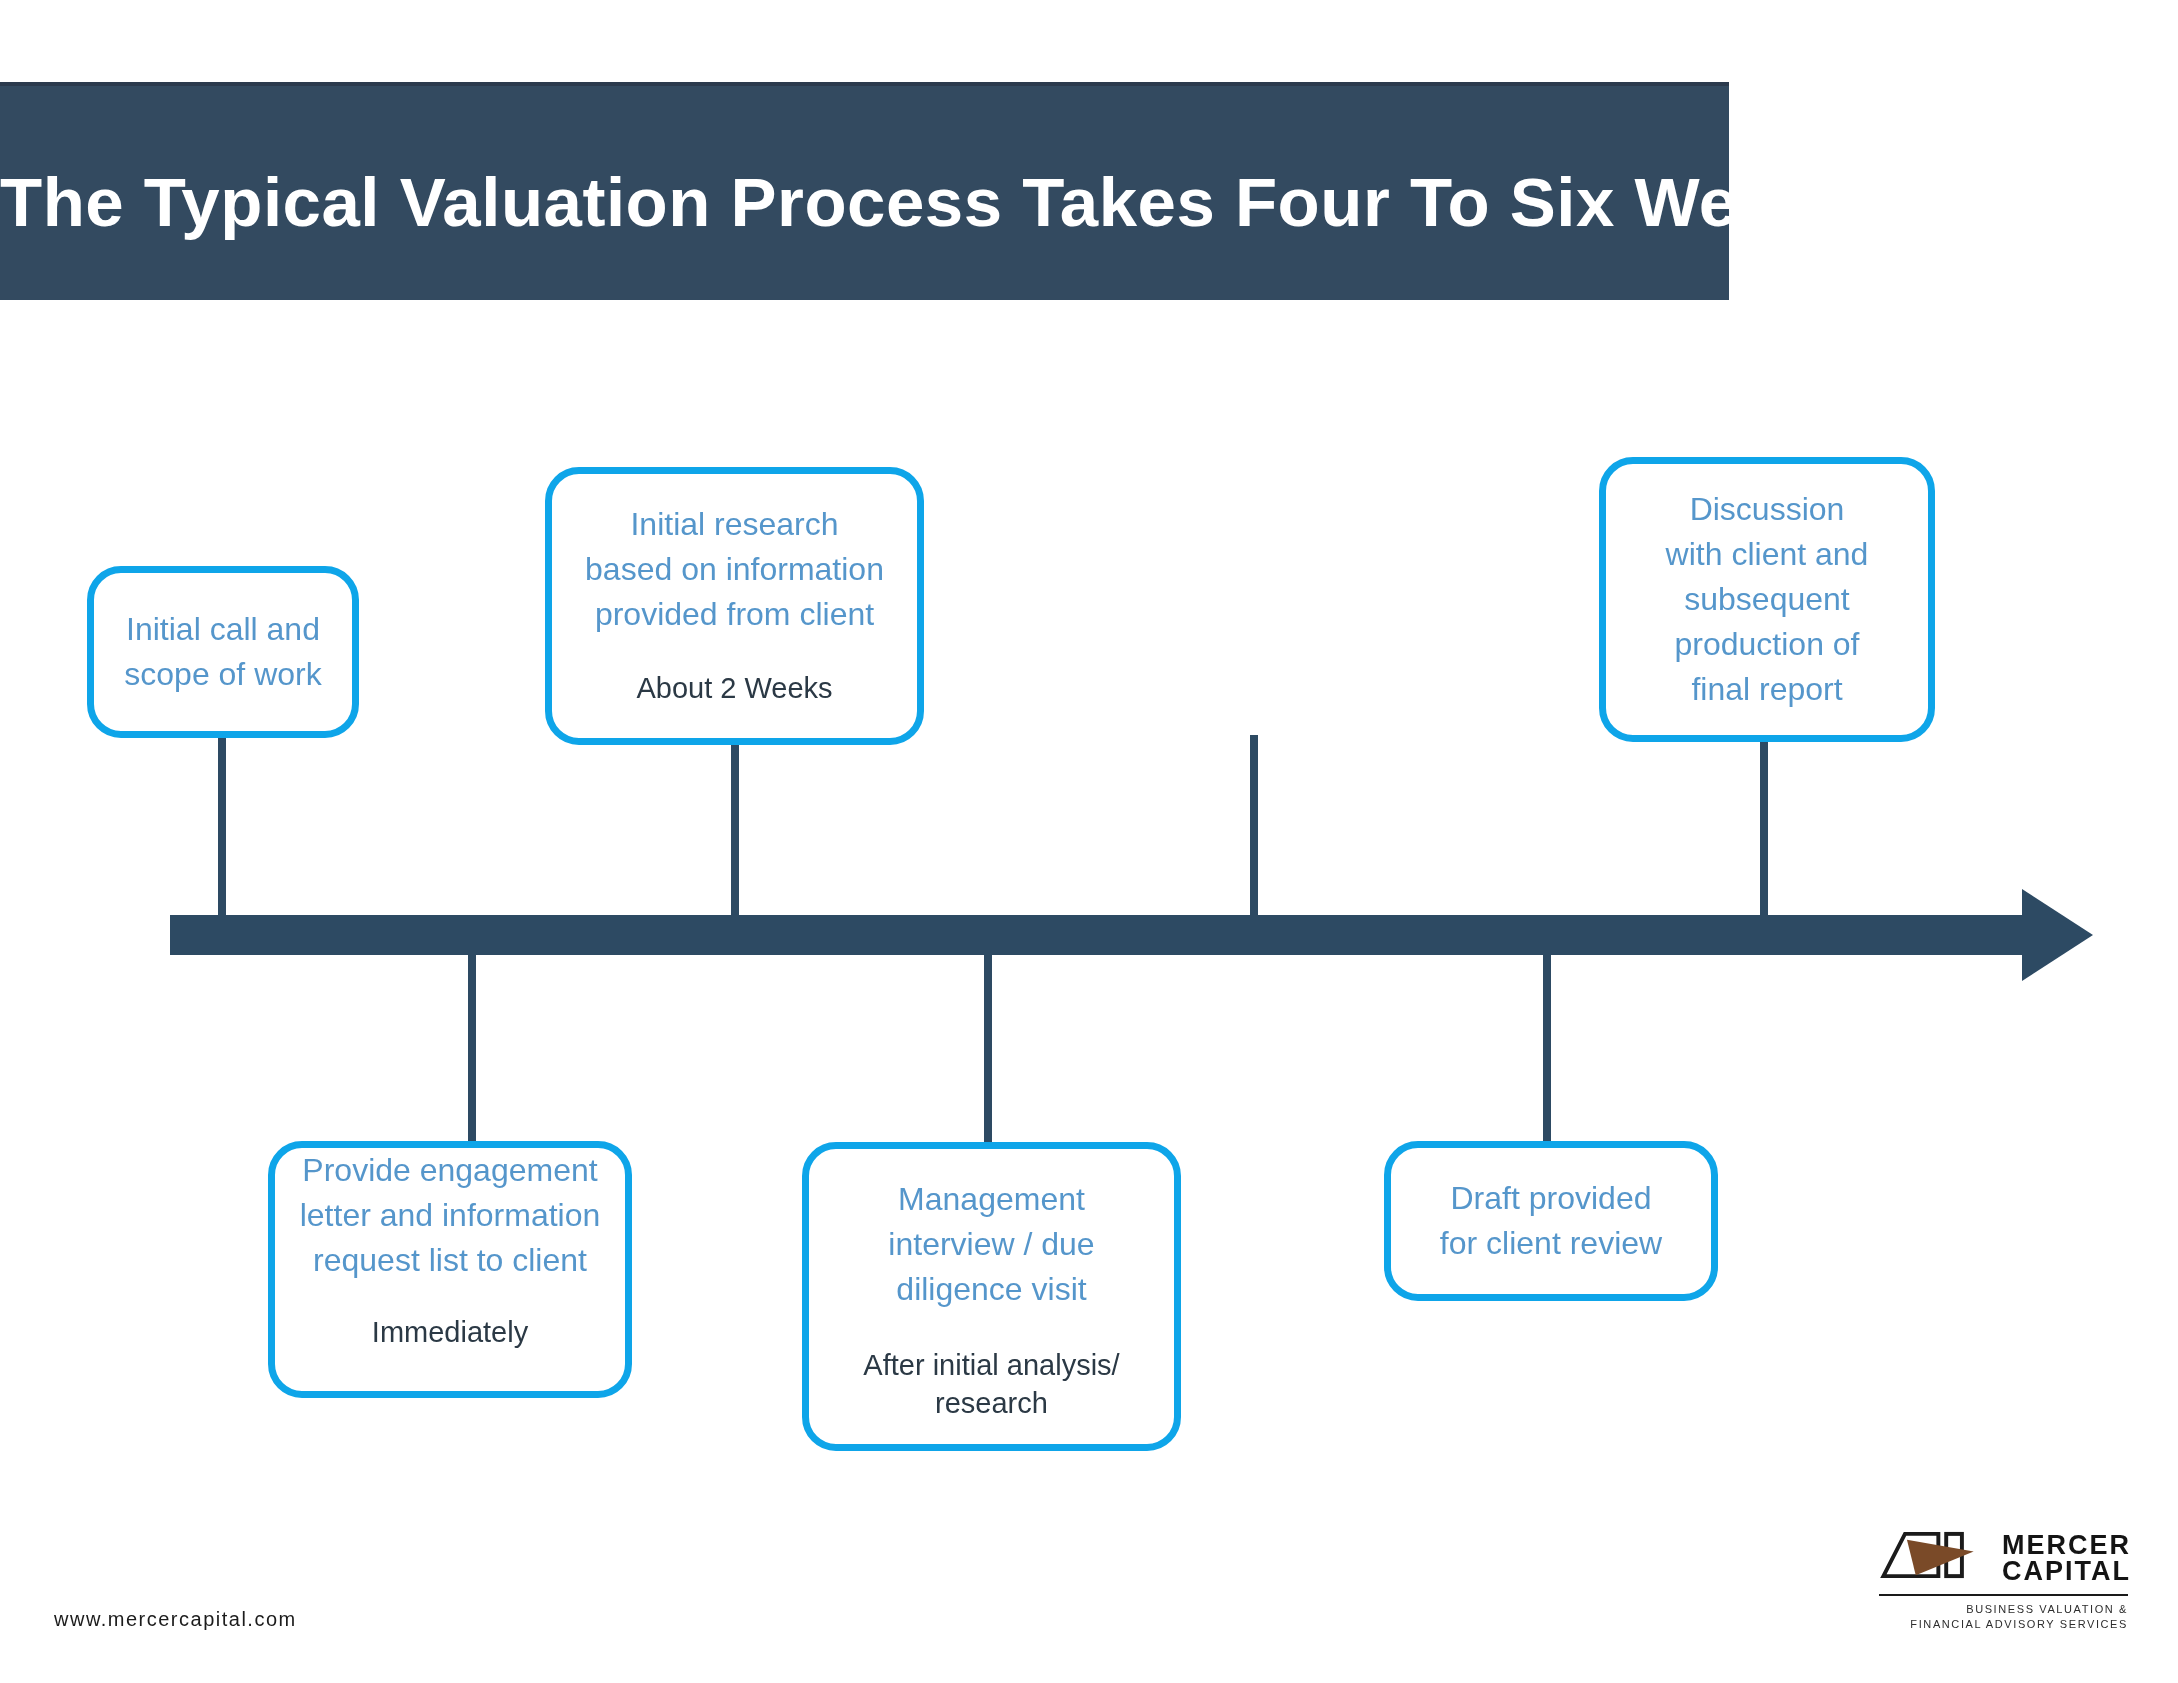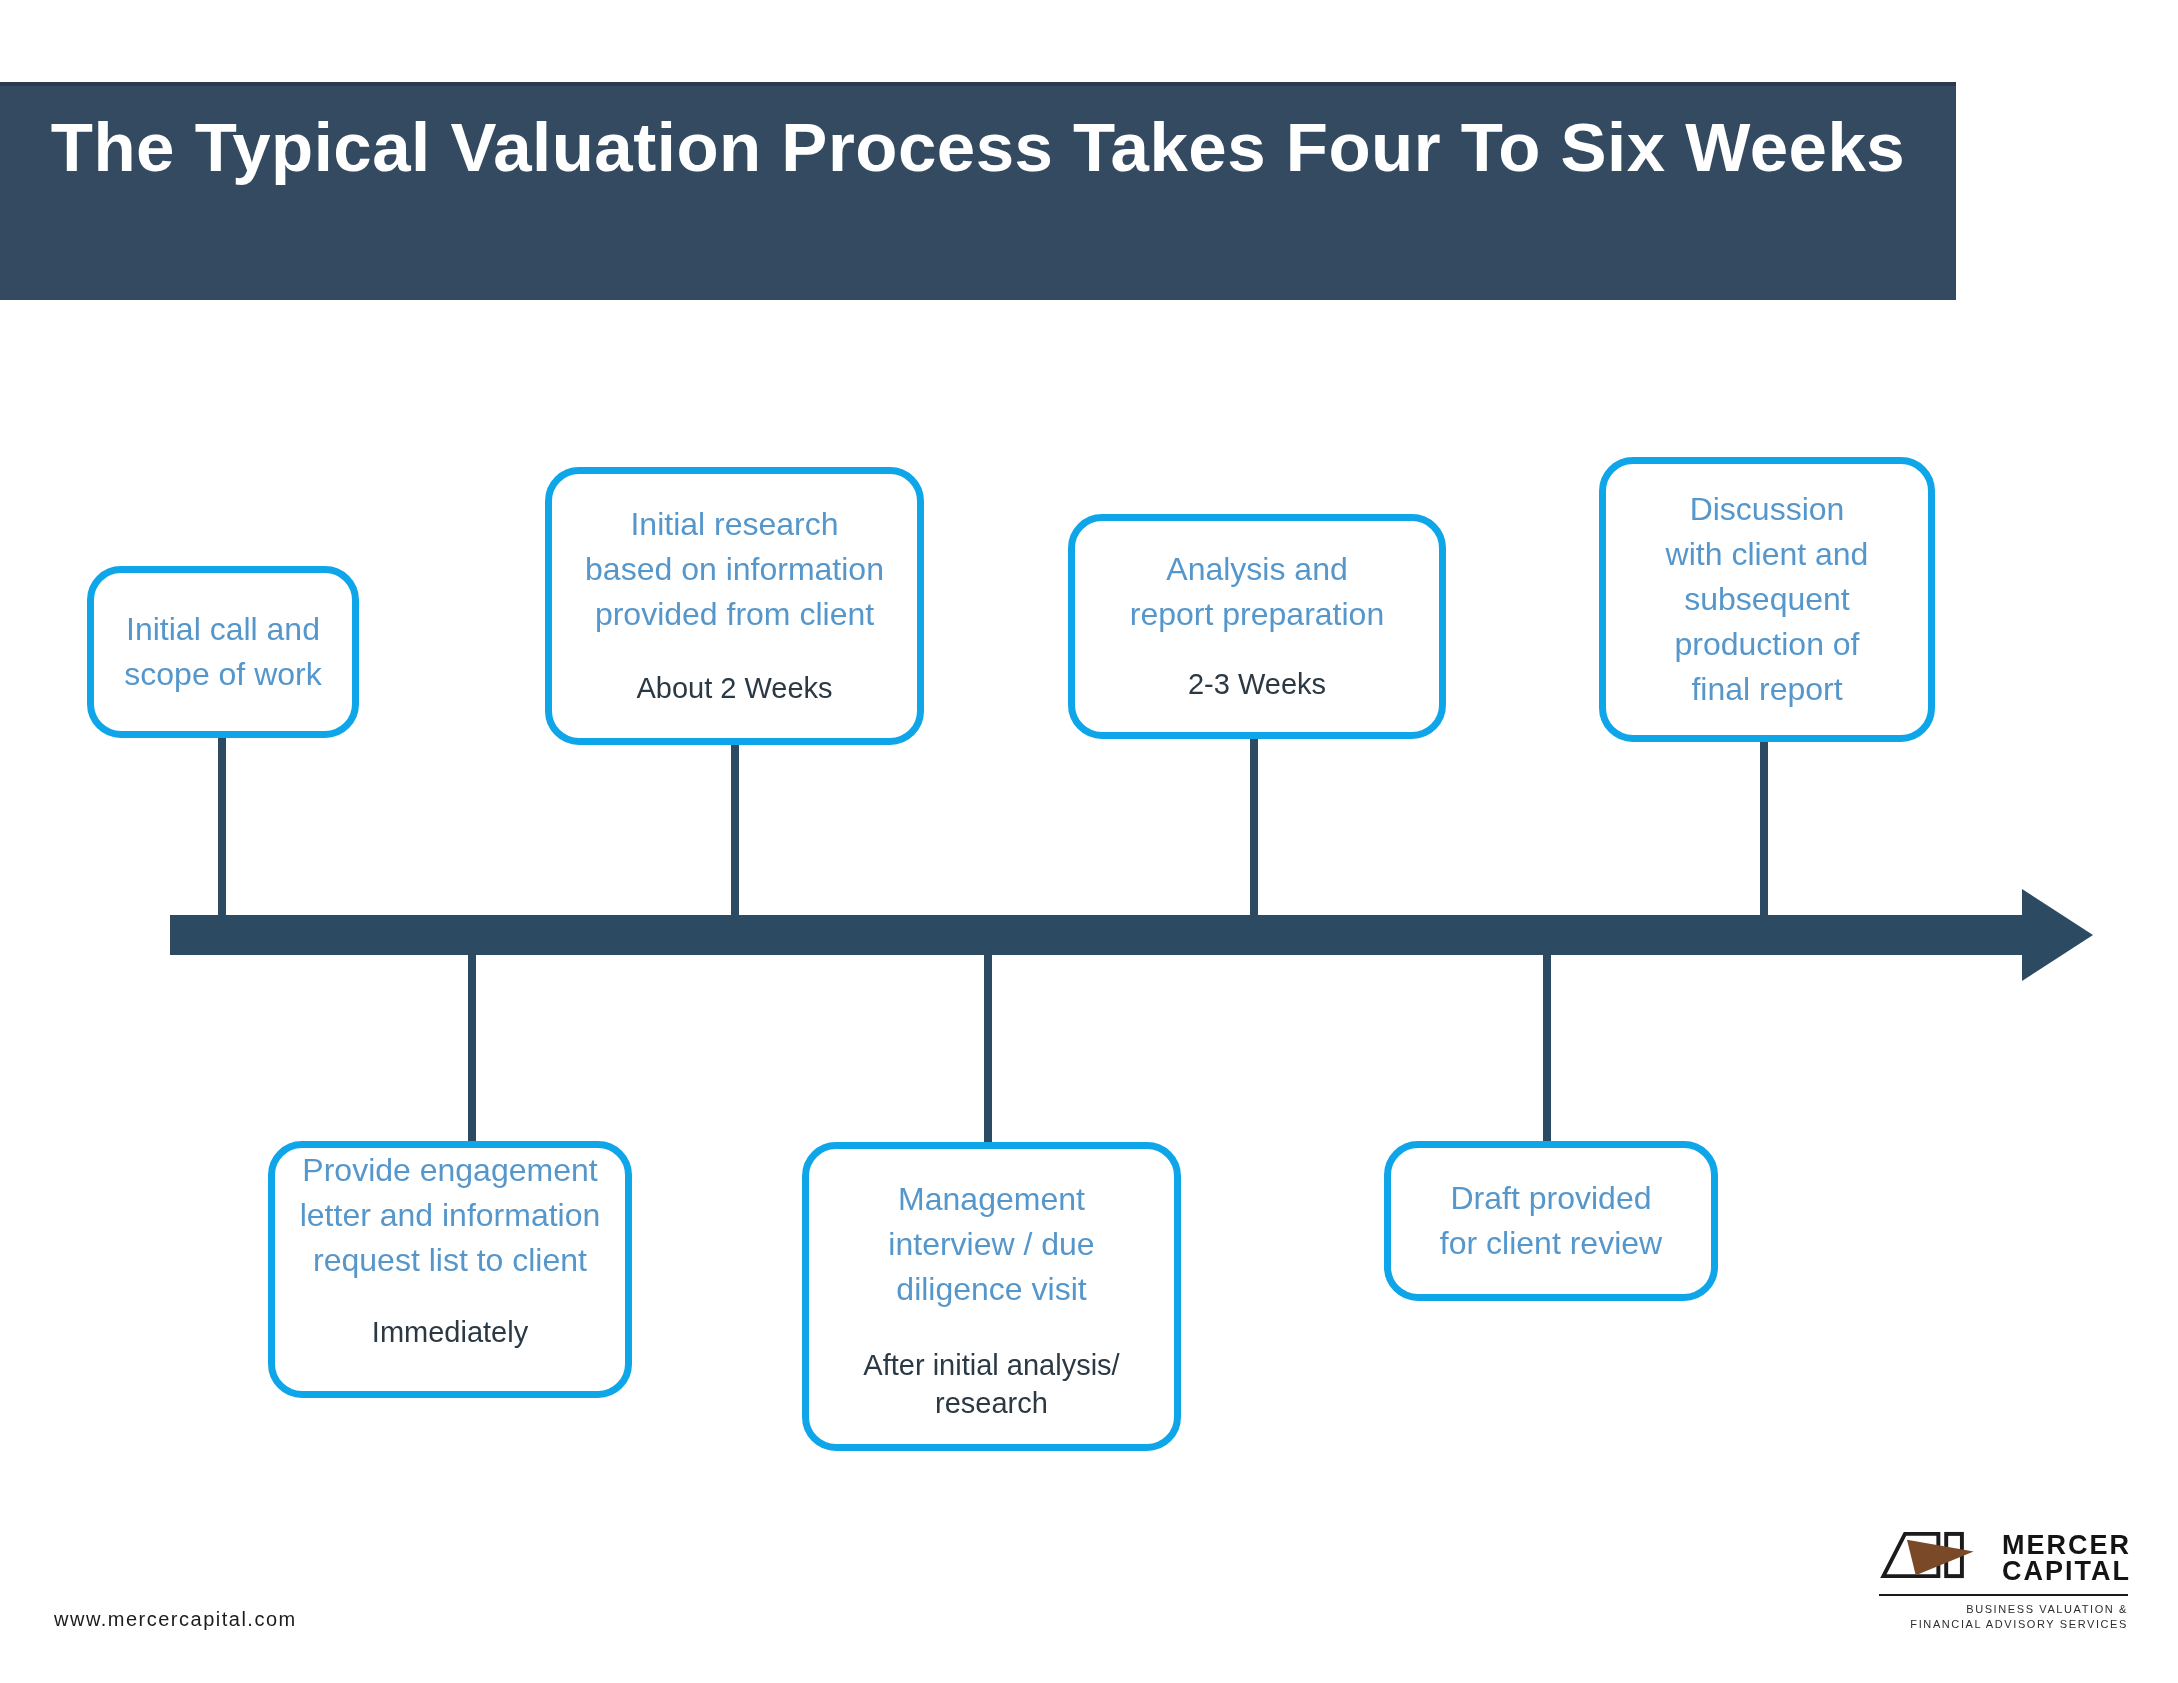--- a/index.html
+++ b/index.html
@@ -5,23 +5,23 @@
   * { margin:0; padding:0; box-sizing:border-box; }
   html,body { background:#ffffff; }
   body { font-family:"Liberation Sans", sans-serif; }
   .canvas {
     position:relative; width:2178px; height:1683px;
     background:#ffffff; overflow:hidden;
   }
 
   
   .header-band {
-    position:absolute; left:0; top:82px; width:1956px; height:218px;
+    position:absolute; left:0; top:82px; width:1729px; height:218px;
     background:#334A60; border-top:4px solid #2B3A4D;
-    display:flex; flex-direction:column; align-items:center;
+    display:flex; align-items:center;
     padding-top:18px;
   }
   .title {
     color:#ffffff; font-size:69px; font-weight:bold;
     line-height:87px; letter-spacing:0.5px; white-space:nowrap;
   }
   .subtitle {
     color:#ffffff; font-size:50px; font-weight:normal;
     line-height:63px; letter-spacing:6px; margin-top:2px; white-space:nowrap;
   }
@@ -123,25 +123,20 @@
 scope of work</div>
   </div>
 
   <div class="step-box b2">
     <div class="step-label">Initial research
 based on information
 provided from client</div>
     <div class="step-duration">About 2 Weeks</div>
   </div>
 
-  <div class="step-box b3">
-    <div class="step-label">Analysis and
-report preparation</div>
-    <div class="step-duration">2-3 Weeks</div>
-  </div>
 
   <div class="step-box b4">
     <div class="step-label">Discussion
 with client and
 subsequent
 production of
 final report</div>
   </div>
 
   <div class="step-box b5">

